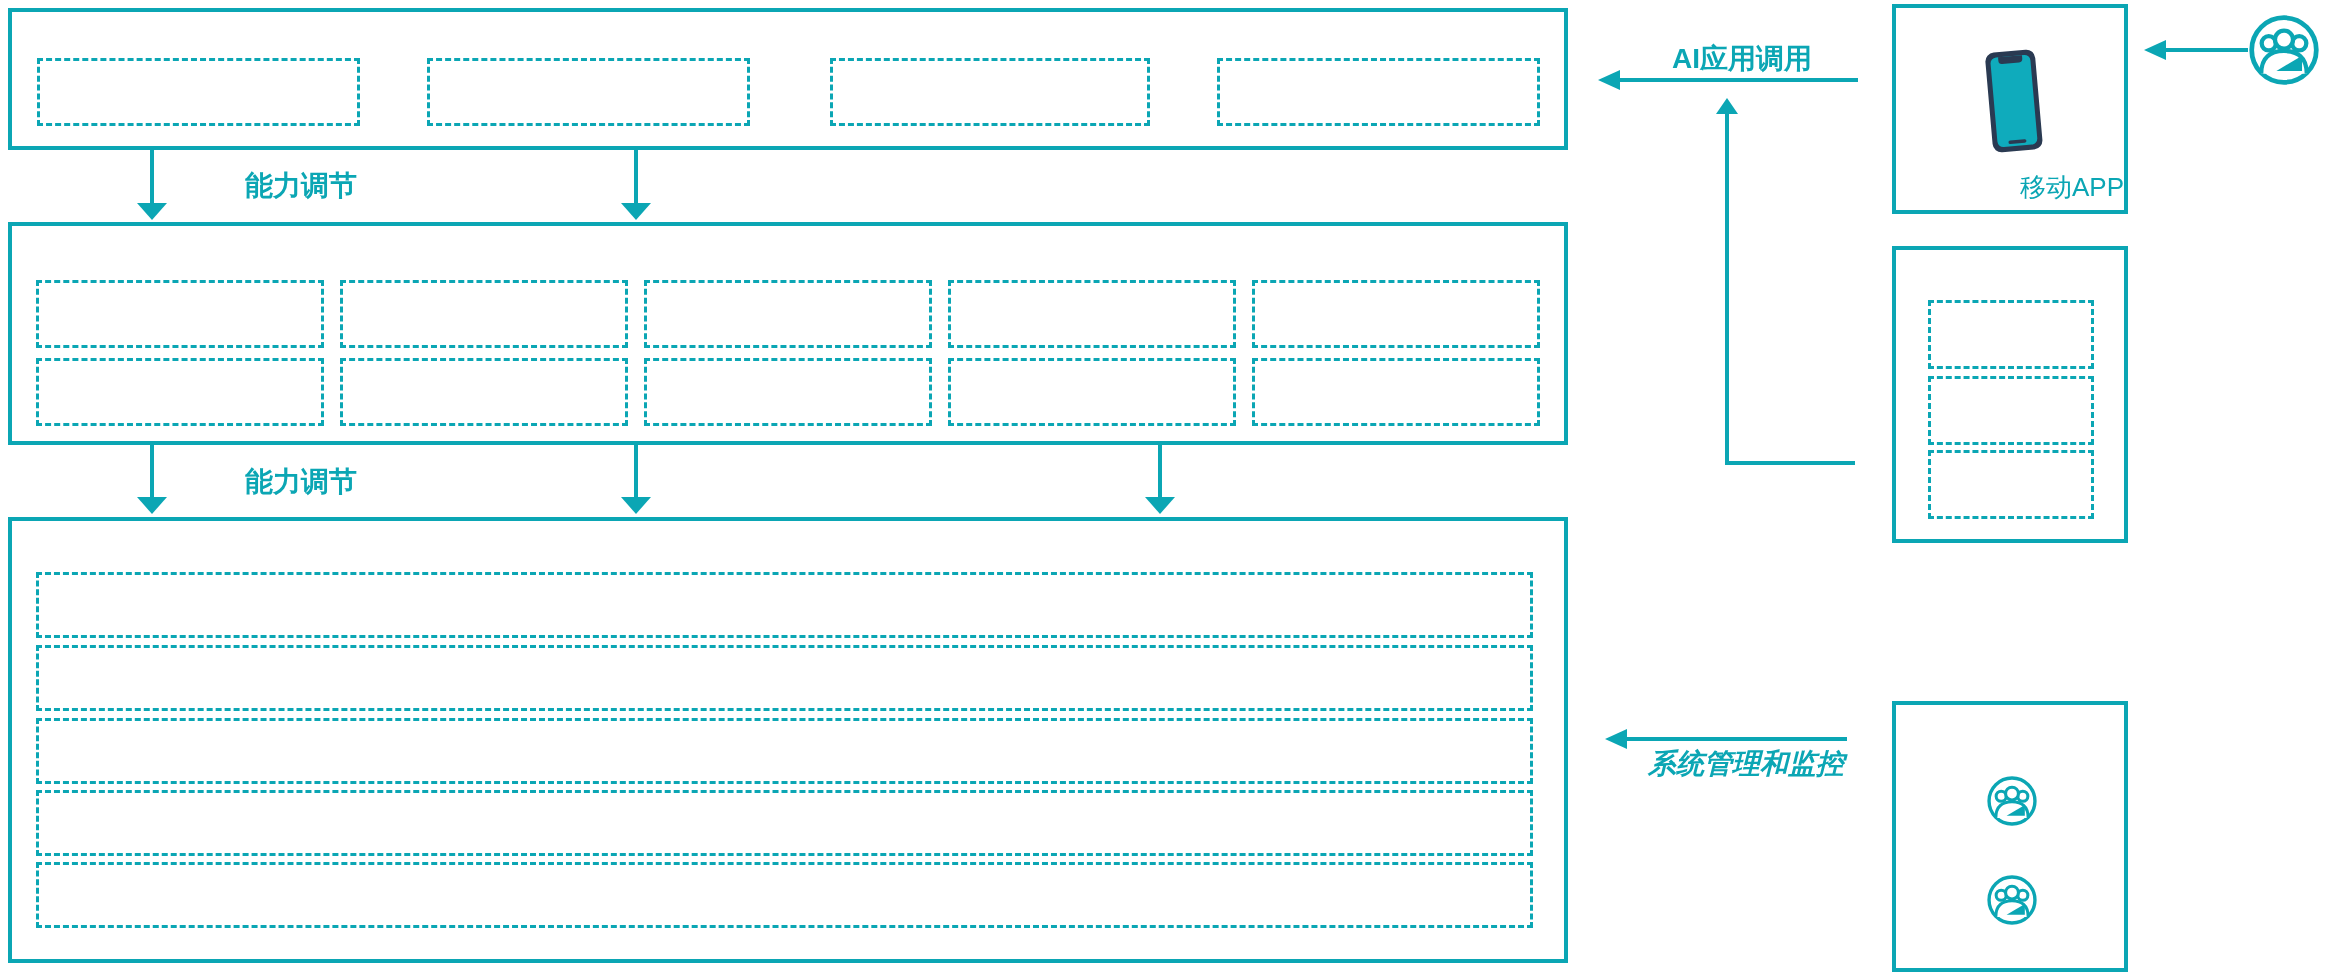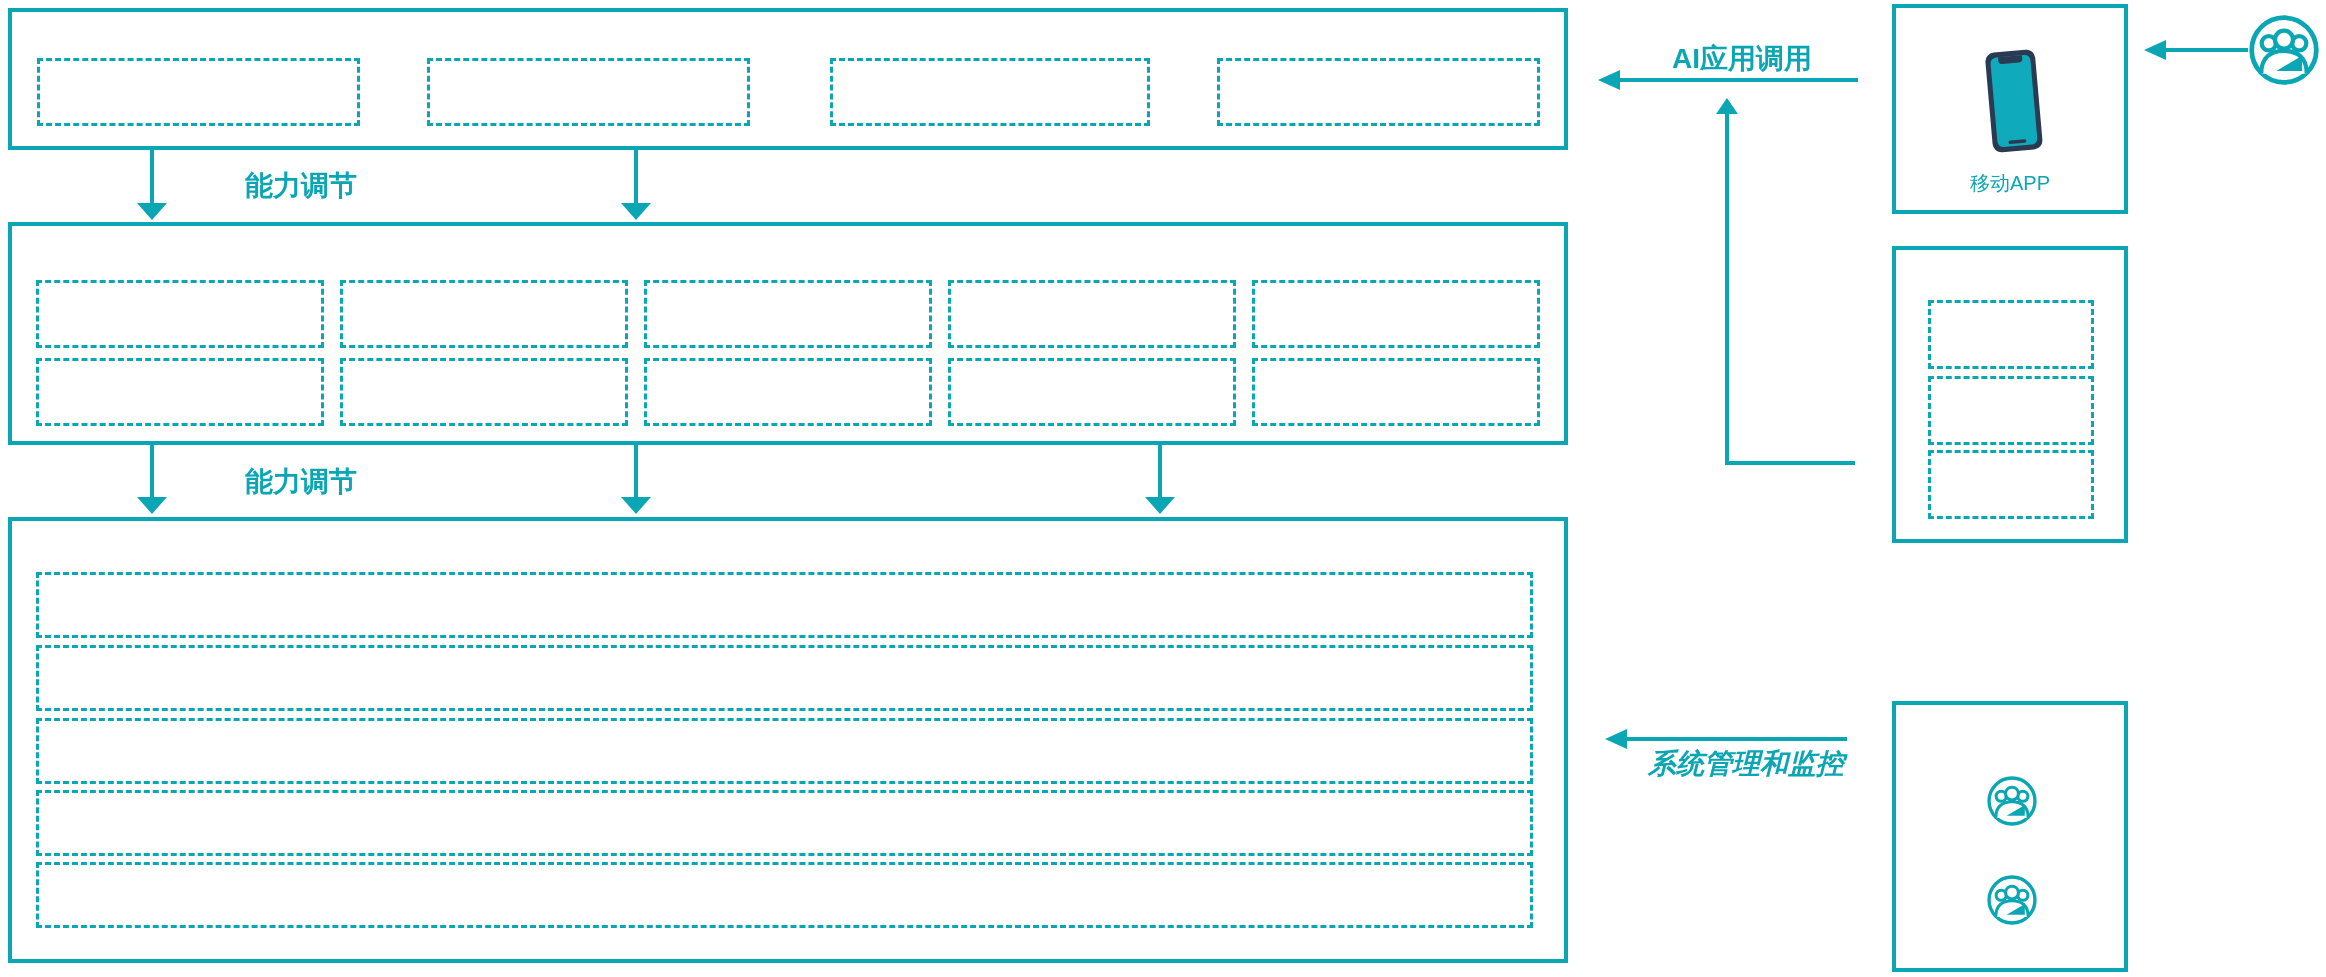--- a/index.html
+++ b/index.html
@@ -13,21 +13,21 @@
     font-family:"Liberation Sans", sans-serif;
   }
   .solid-box{position:absolute;border:4px solid var(--teal);box-sizing:border-box;background:#fff;}
   .dashed-box{position:absolute;border:3px dashed var(--teal);box-sizing:border-box;background:#fff;}
   .hline,.vline{position:absolute;background:var(--teal);}
   .lbl{position:absolute;color:var(--teal);font-size:28px;font-weight:700;white-space:nowrap;line-height:1;}
   .arrow-down{position:absolute;width:0;height:0;border-left:15px solid transparent;border-right:15px solid transparent;border-top:17px solid var(--teal);}
   .arrow-up{position:absolute;width:0;height:0;border-left:11px solid transparent;border-right:11px solid transparent;border-bottom:16px solid var(--teal);}
   .arrow-left{position:absolute;width:0;height:0;border-top:10px solid transparent;border-bottom:10px solid transparent;border-right:22px solid var(--teal);}
   .icon{position:absolute;}
-  .mobile-label{position:absolute;left:0;right:0;text-align:center;color:var(--teal);font-size:20px;font-weight:500;}
+  .mobile-label{position:absolute;left:0;right:0;text-align:right;color:var(--teal);font-size:26px;font-weight:500;}
 </style>
 </head>
 <body>
 
 <div id="canvas">
 
   <div class="solid-box" style="left:8px;top:8px;width:1560px;height:142px;"></div>
   <div class="dashed-box" style="left:37px;top:58px;width:323px;height:68px;"></div>
   <div class="dashed-box" style="left:427px;top:58px;width:323px;height:68px;"></div>
   <div class="dashed-box" style="left:830px;top:58px;width:320px;height:68px;"></div>

